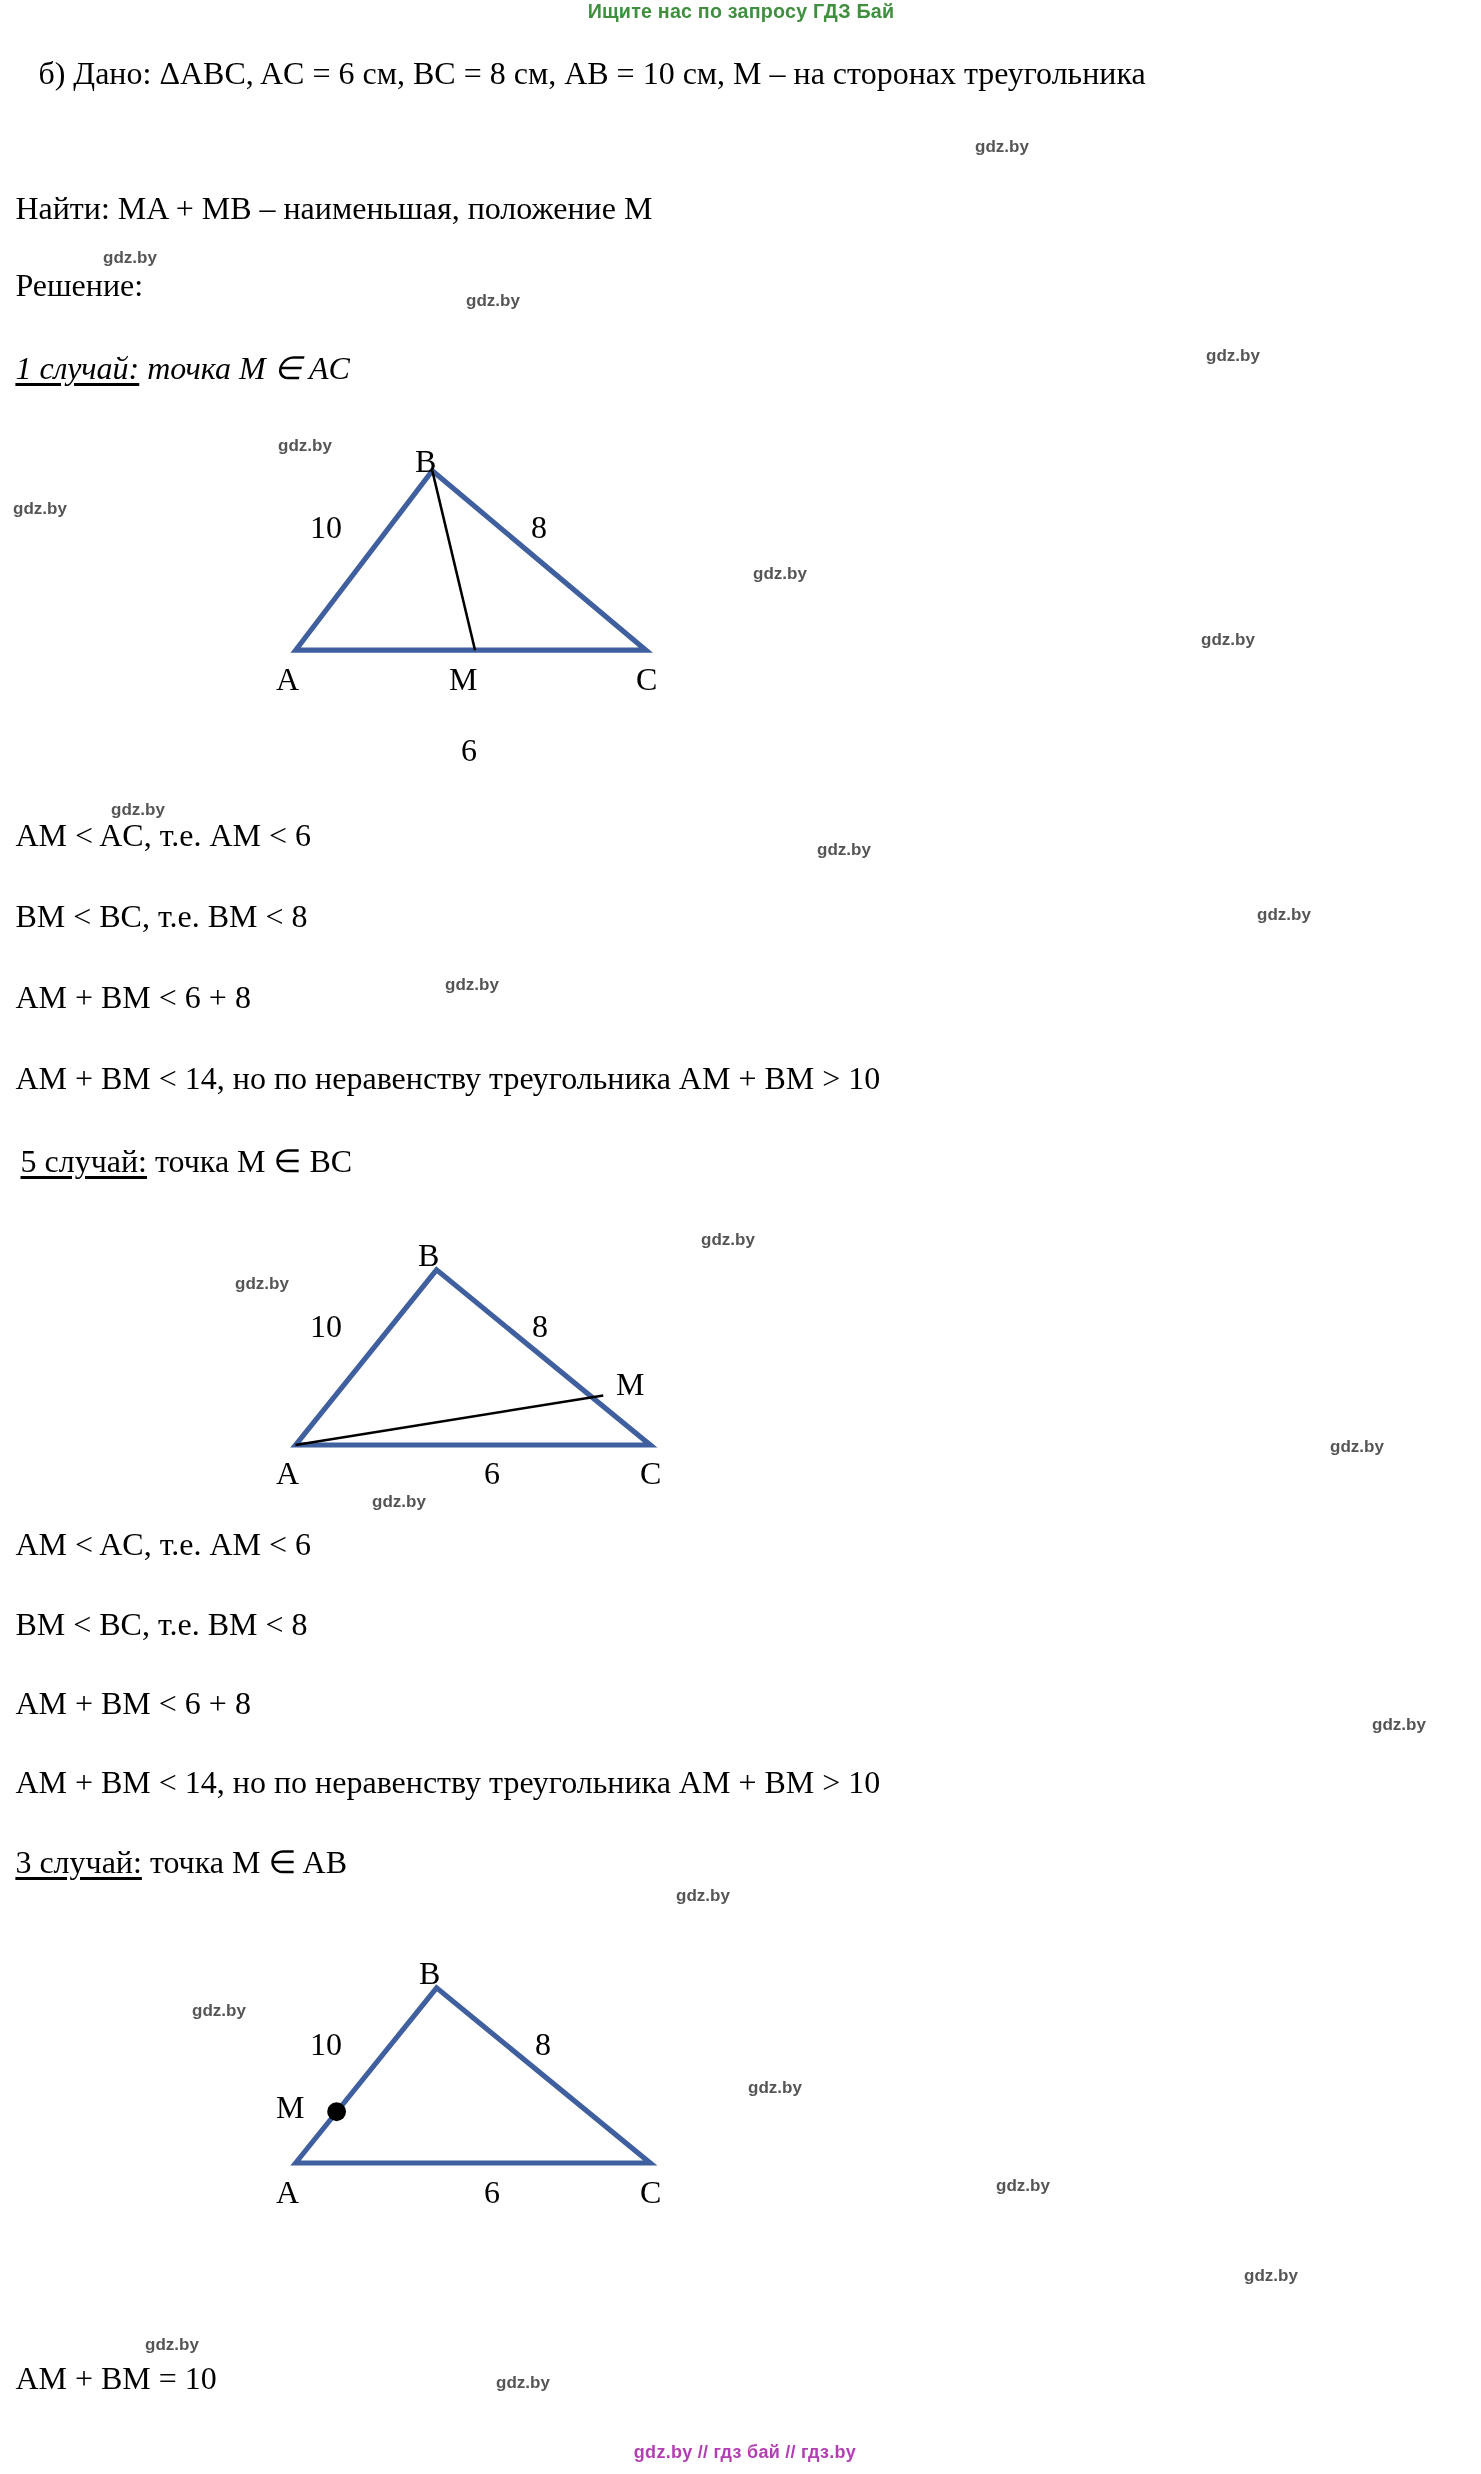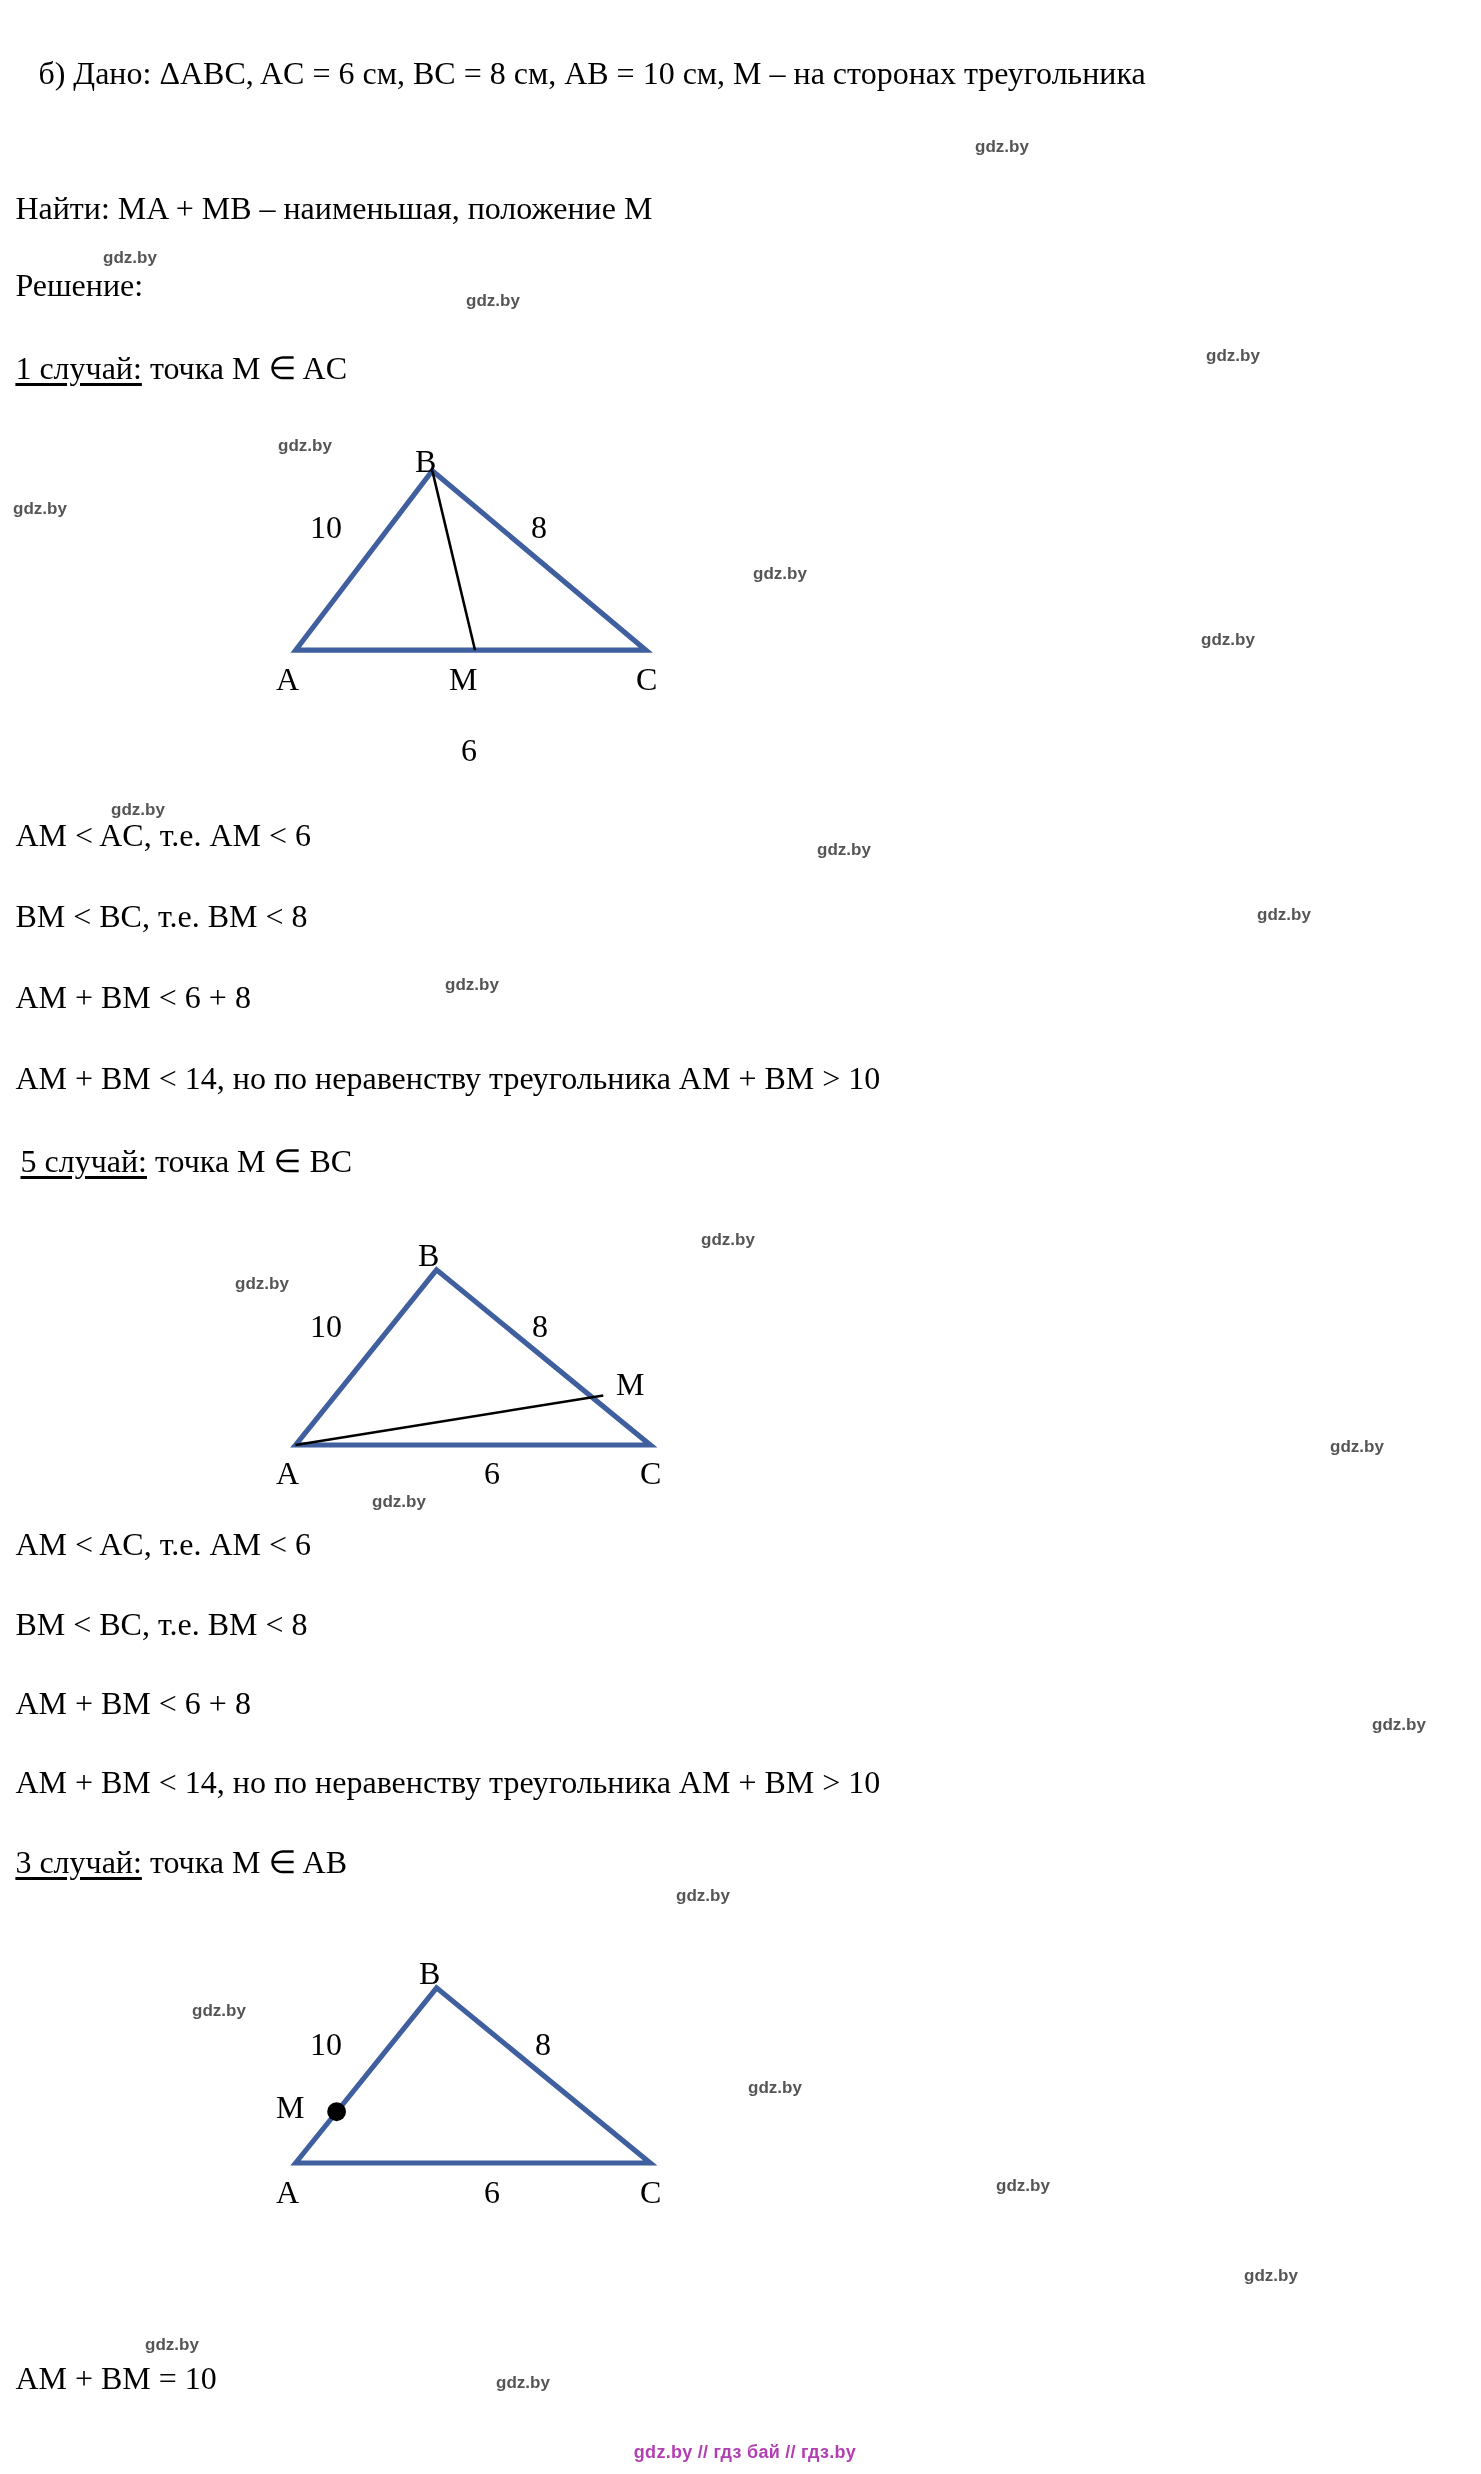--- a/index.html
+++ b/index.html
@@ -82,28 +82,29 @@
     font-size: 32px;
     color: #000000;
     white-space: nowrap;
   }
 </style>
 </head>
 <body>
 
 <div class="page">
 
+  <div class="top-banner">Ищите нас по запросу ГДЗ Бай</div>
 
   <div class="txt wrap" style="left:15.4px; top:53px; width:1454px;margin-left:23px;">б) Дано: ΔABC, AC = 6 см, BC = 8 см, AB = 10 см, M – на сторонах треугольника</div>
 
   <div class="txt" style="left:15.4px; top:190px;">Найти: MA + MB – наименьшая, положение M</div>
 
   <div class="txt" style="left:15.4px; top:267px;">Решение:</div>
 
-  <div class="txt" style="left:15.4px; top:349px;">
+  <div class="txt" style="left:15.4px; top:349px;font-style:italic;">
     <span class="underline">1 случай:</span><span> точка M ∈ AC</span>
   </div>
 
   <div class="fig" style="left:257px; top:428px;">
     <svg width="513" height="282" viewBox="0 0 600 330">
       <polygon points="45,260 205,50 455,260" fill="none" stroke="#3f5f9f" stroke-width="6" stroke-linejoin="miter"></polygon>
       <line x1="205" y1="50" x2="255" y2="260" stroke="#000000" stroke-width="3"></line>
     </svg>
     <div class="lbl" style="left:158px; top:14.5px;">B</div>
     <div class="lbl" style="left:19px; top:233px;">A</div>

